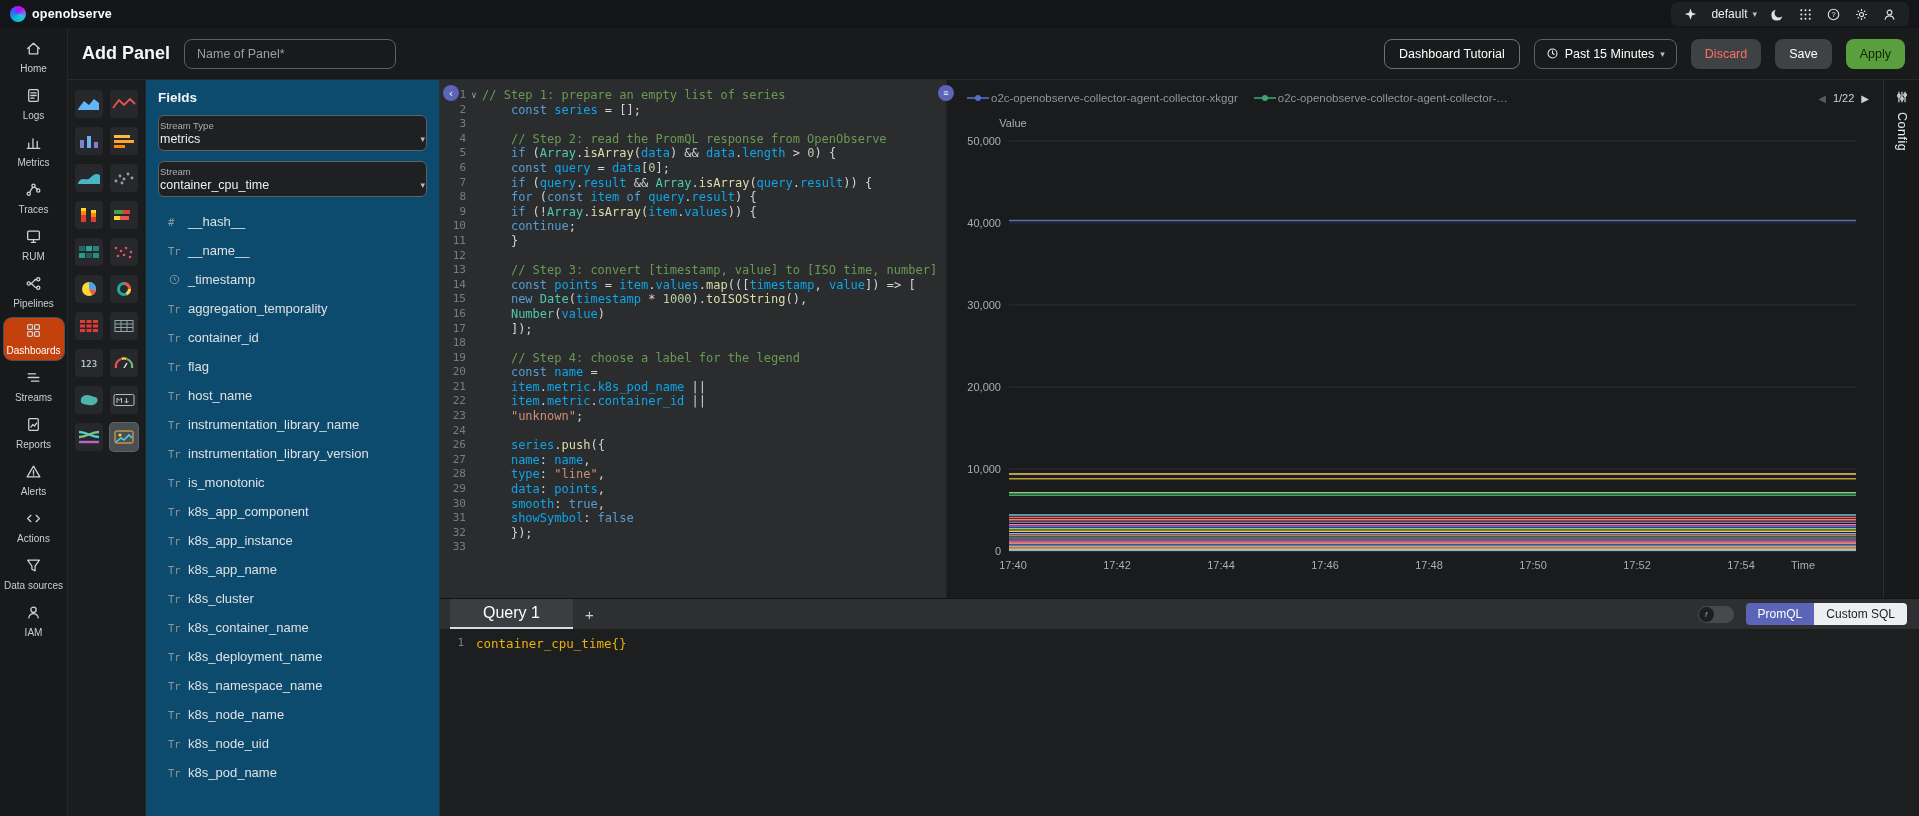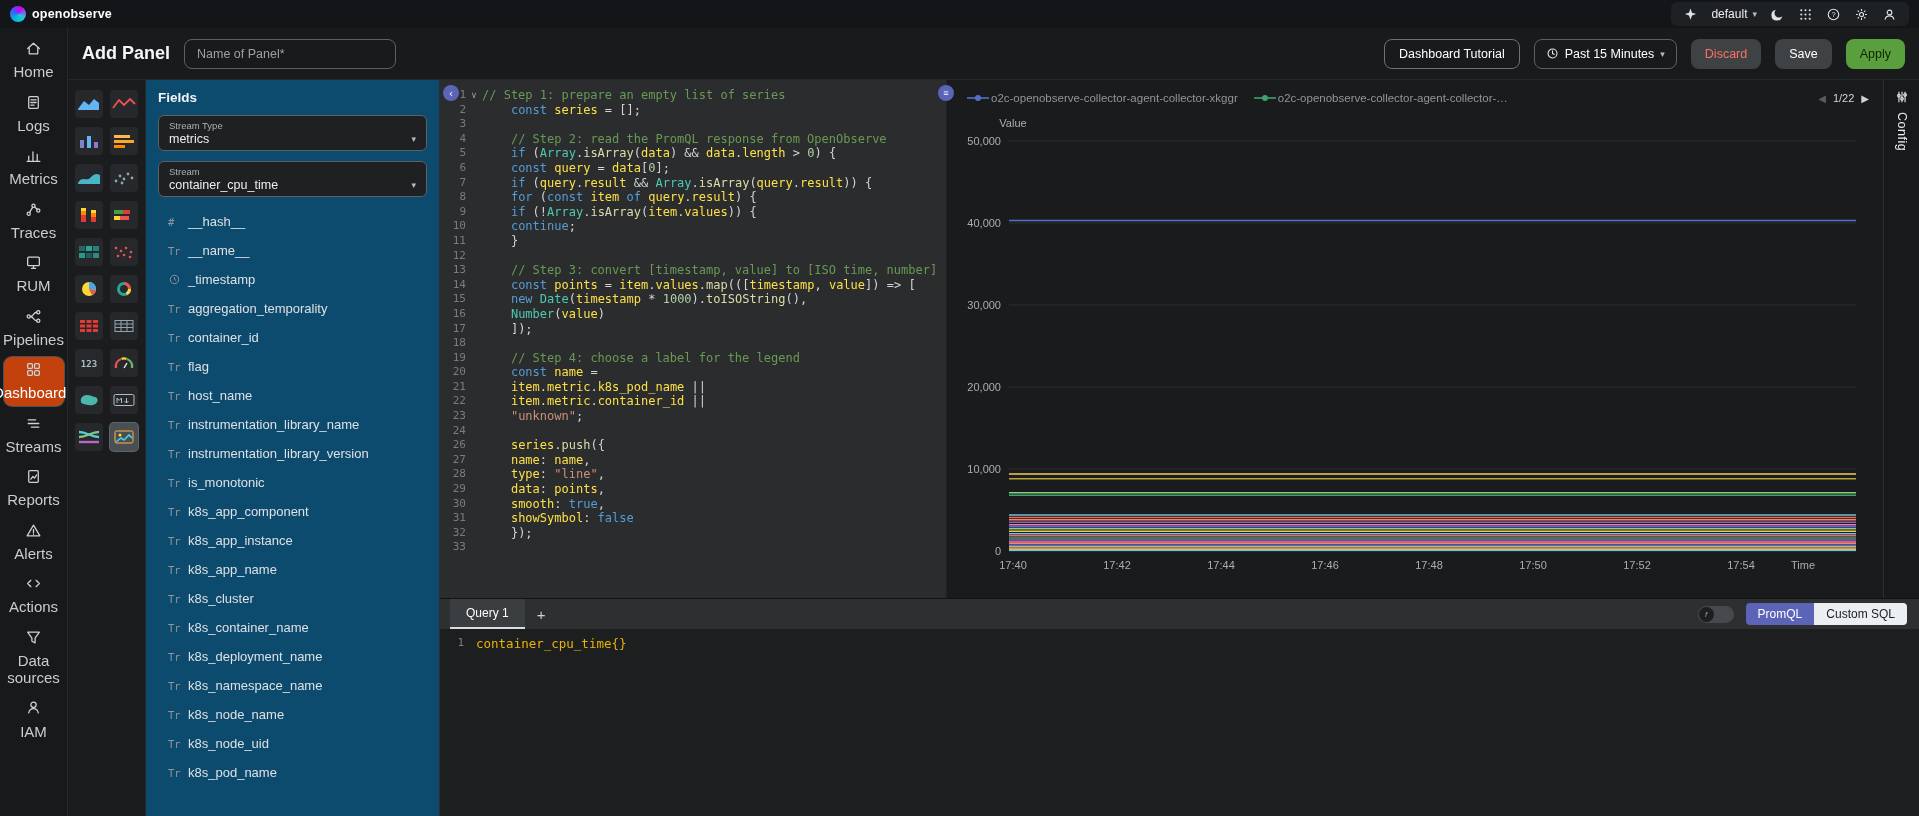--- a/index.html
+++ b/index.html
@@ -14,21 +14,21 @@
   .topbar-right{display:flex;align-items:center;gap:13px;background:#1e2124;border-radius:6px;padding:0 12px;height:24px}
   .tb-icon{width:15px;height:15px;color:#dfe3e6;display:flex;cursor:pointer}
   .tb-icon svg{width:100%;height:100%}
   .org-select{display:flex;align-items:center;gap:5px;font-size:12px;color:#eceff1;cursor:pointer}
   .caret{font-size:9px;color:#b6bcc1}
 
   .main{flex:1;display:flex;min-height:0}
 
   
   .sidebar{width:68px;flex:none;background:#17191b;border-right:1px solid #26292c;display:flex;flex-direction:column;align-items:center;padding:8px 0;gap:5px;overflow:hidden}
-  .side-item{width:60px;display:flex;flex-direction:column;align-items:center;gap:3px;padding:4px 0;border-radius:8px;color:#c7ced3;font-size:15px;text-align:center;line-height:1.15;cursor:pointer}
+  .side-item{width:60px;display:flex;flex-direction:column;align-items:center;gap:3px;padding:4px 0;border-radius:8px;color:#c7ced3;font-size:10px;text-align:center;line-height:1.15;cursor:pointer}
   .side-item svg{width:17px;height:17px;stroke:#ccd3d8;fill:none;stroke-width:1.2;stroke-linecap:round;stroke-linejoin:round}
   .side-item.active{background:#c2410c;box-shadow:0 0 0 1px #46535a;color:#fff}
 
   .content{flex:1;display:flex;flex-direction:column;min-width:0}
 
   
   .toolbar{flex:none;height:52px;display:flex;align-items:center;gap:14px;padding:0 14px;border-bottom:1px solid #26292c}
   .page-title{font-size:18px;font-weight:700;color:#f5f6f7;white-space:nowrap}
   .panel-name{width:212px;height:30px;background:transparent;border:1px solid #5c6165;border-radius:8px;color:#e8eaed;padding:0 12px;font-size:12.5px;font-family:inherit;outline:none}
   .panel-name::placeholder{color:#9aa0a6}
@@ -45,21 +45,21 @@
 
   
   .chart-picker{width:78px;flex:none;border-right:1px solid #26292c;padding:10px 7px;display:grid;grid-template-columns:1fr 1fr;gap:9px 7px;align-content:start;background:#1a1c1e}
   .tile{height:28px;border-radius:4px;background:#26282b;display:flex;align-items:center;justify-content:center;cursor:pointer}
   .tile svg{width:24px;height:16px}
   .tile.selected{background:#4a4f53;box-shadow:0 0 0 1px #5d646a}
 
   
   .fields{width:294px;flex:none;background:#0c4a6e;border-right:1px solid #2c2f32;display:flex;flex-direction:column;padding:10px 12px 0;overflow:hidden}
   .fields-title{font-weight:700;font-size:13.5px;margin-bottom:10px;color:#f2f4f5}
-  .select{border:1px solid #5c6165;border-radius:6px;padding:4px 10px;margin-bottom:10px;cursor:pointer;background:#1e2022}
+  .select{border:1px solid #5c6165;border-radius:6px;padding:4px 1px;margin-bottom:10px;cursor:pointer;background:#1e2022}
   .sel-label{font-size:9.5px;color:#aab0b5;margin-bottom:1px}
   .sel-row{display:flex;align-items:center;justify-content:space-between}
   .sel-value{font-size:12.5px;color:#eceff1}
   .search{display:flex;align-items:center;gap:8px;border:1px solid #5c6165;border-radius:6px;height:30px;padding:0 10px;margin-bottom:4px}
   .search svg{width:13px;height:13px;stroke:#aab0b5;fill:none;stroke-width:1.4;flex:none}
   .search input{flex:1;background:transparent;border:none;outline:none;color:#e8eaed;font-size:12.5px;font-family:inherit}
   .search input::placeholder{color:#9aa0a6}
   .field-list{flex:1;overflow:hidden;margin:0 -12px}
   .field-row{height:29px;display:flex;align-items:center;padding:0 12px 0 22px;font-size:13px;color:#dde1e4;cursor:pointer}
   .ficon{width:20px;flex:none;display:flex;color:#8f969c}
@@ -69,42 +69,42 @@
   
   .right-col{flex:1;display:flex;flex-direction:column;min-width:0}
   .upper{flex:none;height:518px;display:flex;min-height:0}
   .editor{width:507px;flex:none;background:#2a2c2d;position:relative;padding-top:8px;overflow:hidden;font-family:"DejaVu Sans Mono",monospace;font-size:12px;border-right:1px solid #202224}
   .collapse-btn{position:absolute;left:3px;top:5px;width:16px;height:16px;border-radius:50%;background:#5b64b7;color:#fff;border:none;font-size:11px;display:flex;align-items:center;justify-content:center;cursor:pointer;z-index:2;font-family:inherit;padding:0}
   .code-line{display:flex;height:14.6px;line-height:14.6px;white-space:pre}
   .ln{width:26px;flex:none;text-align:right;color:#7a7d80;font-size:11px}
   .fold{width:16px;flex:none;text-align:center;color:#9aa0a6;font-size:9px}
   .code{flex:1;overflow:hidden}
   .tk-c{color:#6a9955}.tk-k{color:#569cd6}.tk-s{color:#ce9178}.tk-n{color:#b5cea8}
-  .tk-f{color:#dcdcaa}.tk-v{color:#fde047}.tk-t{color:#d4d4d4}.tk-cl{color:#4ec9b0}
+  .tk-f{color:#dcdcaa}.tk-v{color:#0ea5e9}.tk-t{color:#d4d4d4}.tk-cl{color:#4ec9b0}
 
   .preview{flex:1;background:#191b1d;position:relative;min-width:0;padding:5px 0 0 4px}
   .splitter-handle{position:absolute;left:-9px;top:5px;width:16px;height:16px;border-radius:50%;background:#5b64b7;color:#fff;border:none;font-size:9px;display:flex;align-items:center;justify-content:center;z-index:3;cursor:col-resize;padding:0}
   .legend-row{height:26px;display:flex;align-items:center;padding:0 14px 0 16px;font-size:11.5px;color:#9aa0a6}
   .legend-items{display:flex;align-items:center;gap:16px;min-width:0}
   .legend-item{display:flex;align-items:center;gap:2px;cursor:pointer;min-width:0}
   .legend-name{max-width:330px;overflow:hidden;text-overflow:ellipsis;white-space:nowrap;color:#8f969c}
   .legend-pager{margin-left:auto;display:flex;align-items:center;gap:7px;font-size:11px;color:#cfd3d6;flex:none}
   .pager-arrow{cursor:pointer;font-size:10px}
   .pager-arrow.dim{color:#565b5f}
   .chart-svg{display:block}
   .ax-tick{font-size:11px;fill:#a8aeb3;font-family:"Liberation Sans",sans-serif}
 
   .config-strip{width:36px;flex:none;background:#17191b;border-left:1px solid #2c2f32;display:flex;flex-direction:column;align-items:center;padding-top:10px;gap:8px;cursor:pointer}
   .config-strip svg{width:14px;height:14px;stroke:#dfe3e6;fill:none;stroke-width:1.3;transform:rotate(90deg);stroke-linecap:round}
   .config-label{writing-mode:vertical-rl;font-size:12.5px;color:#eceff1;letter-spacing:.5px}
 
   
   .query-section{flex:1;display:flex;flex-direction:column;min-height:0;border-top:1px solid #111315}
   .query-tabbar{flex:none;height:30px;background:#2d2f31;display:flex;align-items:stretch;padding-left:10px}
-  .query-tab{display:flex;align-items:center;padding:0 16px;background:#3b3e41;color:#fff;font-size:12px;border-bottom:2px solid #dadde0;cursor:pointer}
+  .query-tab{display:flex;align-items:center;padding:0 33px;background:#3b3e41;color:#fff;font-size:16px;border-bottom:2px solid #dadde0;cursor:pointer}
   .add-query{display:flex;align-items:center;padding:0 12px;color:#cfd3d6;font-size:15px;cursor:pointer}
   .tab-right{margin-left:auto;display:flex;align-items:center;gap:12px;padding-right:12px}
   .toggle{width:36px;height:17px;border-radius:9px;background:#47494c;position:relative;cursor:pointer;flex:none}
   .knob{position:absolute;left:1px;top:1px;width:15px;height:15px;border-radius:50%;background:#1c1e20;display:flex;align-items:center;justify-content:center;font-size:8px;color:#9aa0a6;font-style:italic}
   .btn-group{display:flex}
   .btn-group button{border:none;height:22px;padding:0 12px;font-size:12px;cursor:pointer;font-family:inherit}
   .promql{background:#5b64b7;color:#fff;border-radius:4px 0 0 4px}
   .custom-sql{background:#eceff1;color:#202225;border-radius:0 4px 4px 0}
   .query-editor{flex:1;background:#1c1e20;font-family:"DejaVu Sans Mono",monospace;font-size:12.5px;padding-top:7px}
   .query-line{display:flex}

